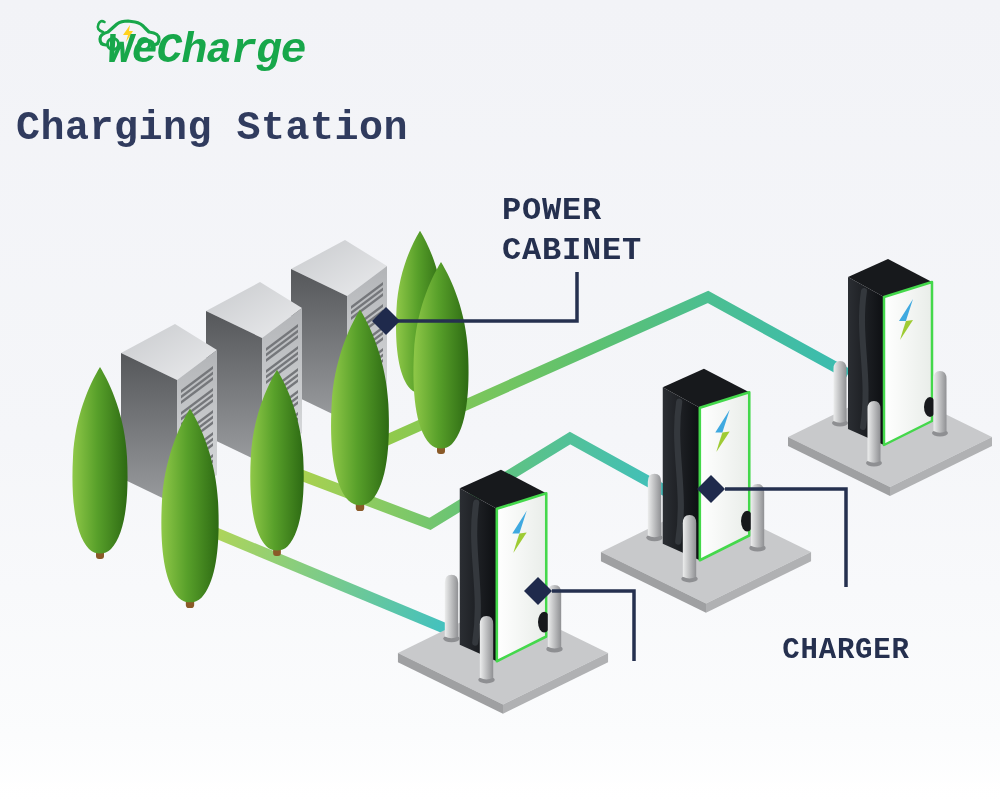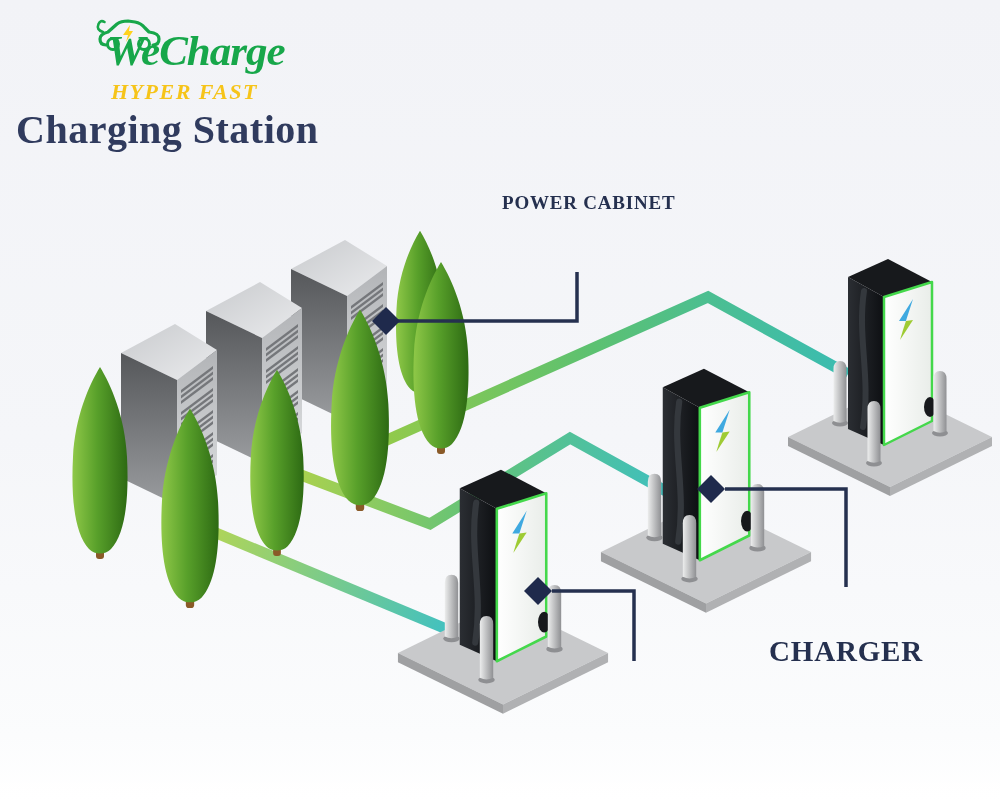--- a/index.html
+++ b/index.html
@@ -1,40 +1,40 @@
 <!DOCTYPE html>
 <html><head>
 <meta charset="utf-8">
 <style>
   html,body{margin:0;padding:0;}
   .stage{
     position:relative;width:1000px;height:800px;overflow:hidden;
     background:linear-gradient(180deg,#f2f3f7 0%,#f5f6f9 55%,#fbfcfd 92%,#ffffff 100%);
-    font-family:Liberation Serif, serif;
+    font-family:Liberation Mono, monospace;
   }
   .scene{position:absolute;left:0;top:0;}
   .logo-brand{
     position:absolute;left:107px;top:26px;
     font-size:43px;font-weight:bold;font-style:italic;letter-spacing:-1px;
     color:#17a74a;
   }
   .logo-tagline{
     position:absolute;left:111px;top:79px;
     font-size:22px;font-weight:bold;font-style:italic;letter-spacing:1.5px;
     color:#f6c419;
   }
   .page-title{
     position:absolute;left:16px;top:106px;
     font-size:40px;font-weight:bold;letter-spacing:0.5px;
     color:#303b5e;
   }
   .car-icon{position:absolute;left:95px;top:14px;}
   .callout-label{
     position:absolute;
-    font-size:19px;font-weight:bold;letter-spacing:0.8px;
+    font-size:32px;font-weight:bold;letter-spacing:0.8px;
     color:#25304f;line-height:1.26;
   }
   .label-power-cabinet{left:502px;top:191px;width:190px;}
   .label-charger{left:846px;top:633px;transform:translateX(-50%);white-space:nowrap;font-size:29px;}
   .label-connector{left:632px;top:679px;transform:translateX(-50%);white-space:nowrap;font-size:29px;}
 </style>
 </head>
 <body>
 
 <div class="stage">
@@ -177,19 +177,18 @@
   </svg>
 
   <svg class="car-icon" width="70" height="44" viewBox="0 0 70 44">
     <path d="M8,18 Q1,16 3.5,10 Q5.5,5.5 9.5,8" fill="none" stroke="#17a74a" stroke-width="2.6" stroke-linecap="round"></path>
     <path d="M11,31 Q5,31 5,25 Q5,20 13,18 L22,10 Q26,7 33,7 L40,8 Q46,9 50,14 L54,18 Q64,19 64,25 Q64,31 58,31" fill="none" stroke="#17a74a" stroke-width="3.2" stroke-linecap="round" stroke-linejoin="round"></path>
     <circle cx="18" cy="30" r="5.5" fill="#f5f6f9" stroke="#17a74a" stroke-width="3"></circle>
     <circle cx="49" cy="30" r="5.5" fill="#f5f6f9" stroke="#17a74a" stroke-width="3"></circle>
     <polygon points="35,11 28,21 33,21 31,28 38,17 34,17" fill="#ffd21f"></polygon>
   </svg>
   <div class="logo-brand">WeCharge</div>
-  <div class="logo-tagline">HYPER FAST</div>
   <div class="page-title">Charging Station</div>
 
   <div class="callout-label label-power-cabinet">POWER CABINET</div>
   <div class="callout-label label-charger">CHARGER</div>
 
 </div>
 
 </body></html>

